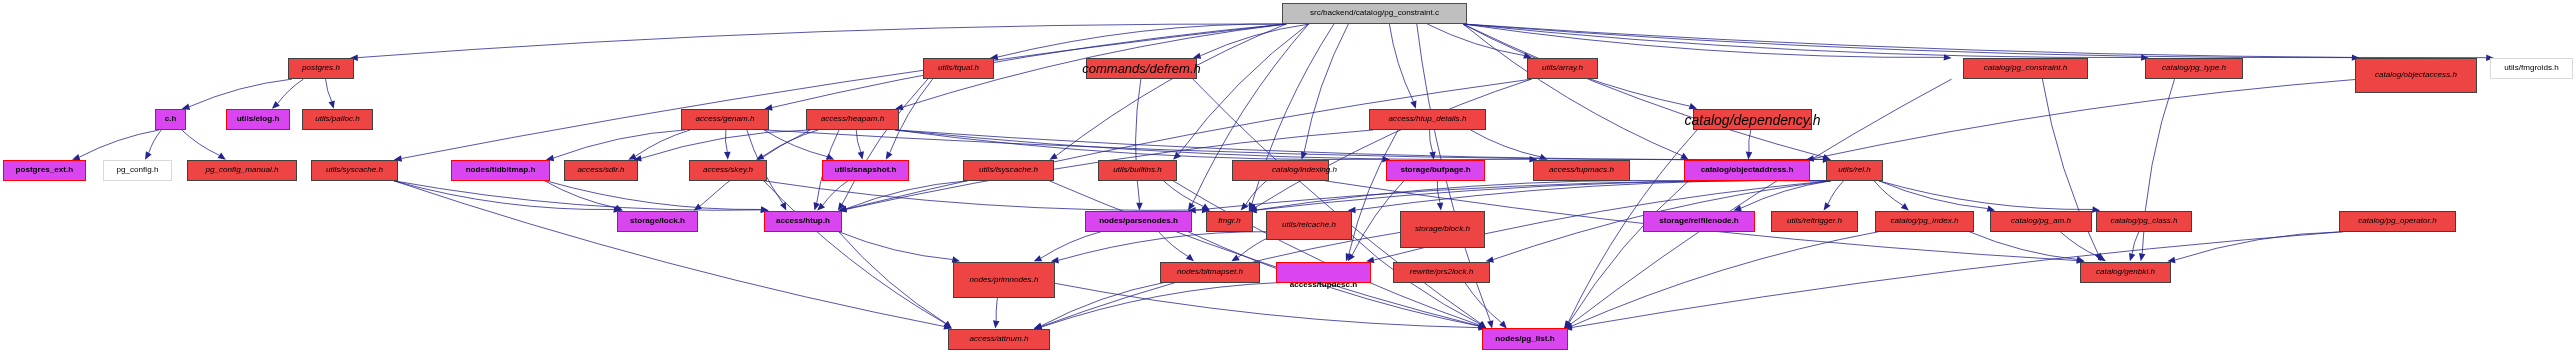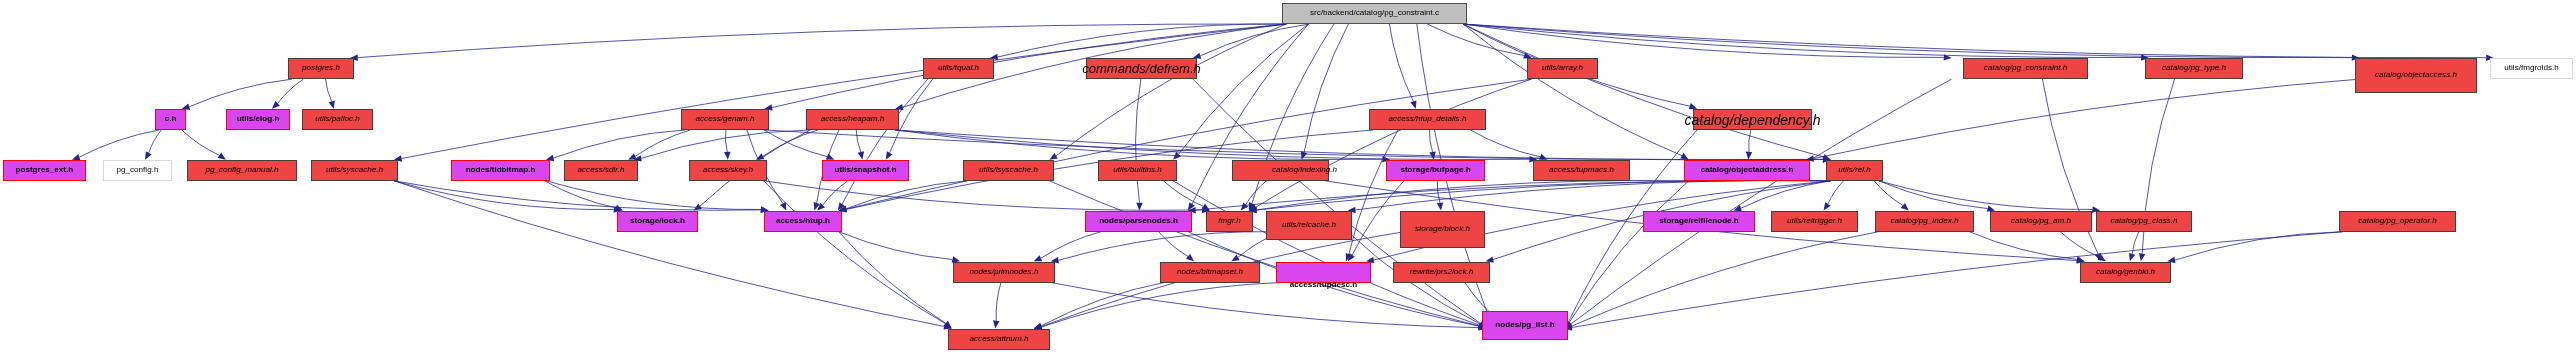--- a/index.html
+++ b/index.html
@@ -355,36 +355,36 @@
       </div>
       <div class="gnode nd-normal" style="left: 1990px; top: 211px; width: 102px; height: 21px;">
         <span style="font-size: 8.1px;">catalog/pg_am.h</span>
       </div>
       <div class="gnode nd-normal" style="left: 2096px; top: 211px; width: 96px; height: 21px;">
         <span style="font-size: 8.1px;">catalog/pg_class.h</span>
       </div>
       <div class="gnode nd-normal" style="left: 2339px; top: 211px; width: 117px; height: 21px;">
         <span style="font-size: 8.1px;">catalog/pg_operator.h</span>
       </div>
-      <div class="gnode nd-normal" style="left: 953px; top: 262px; width: 102px; height: 21px;">
+      <div class="gnode nd-normal" style="left: 953px; top: 262px; width: 102px; height: 36px;">
         <span style="font-size: 8.1px;">nodes/primnodes.h</span>
       </div>
       <div class="gnode nd-normal" style="left: 1160px; top: 262px; width: 100px; height: 21px;">
         <span style="font-size: 8.1px;">nodes/bitmapset.h</span>
       </div>
       <div class="gnode nd-red" style="left: 1276px; top: 262px; width: 95px; height: 21px;">
         <span style="font-size: 8.1px; margin-top: 25px;">access/tupdesc.h</span>
       </div>
       <div class="gnode nd-normal" style="left: 1393px; top: 262px; width: 97px; height: 21px;">
         <span style="font-size: 8.1px;">rewrite/prs2lock.h</span>
       </div>
       <div class="gnode nd-normal" style="left: 2080px; top: 262px; width: 91px; height: 21px;">
         <span style="font-size: 8.1px;">catalog/genbki.h</span>
       </div>
       <div class="gnode nd-normal" style="left: 948px; top: 329px; width: 102px; height: 21px;">
         <span style="font-size: 8.1px;">access/attnum.h</span>
       </div>
-      <div class="gnode nd-red" style="left: 1482px; top: 311px; width: 86px; height: 29px;">
+      <div class="gnode nd-red" style="left: 1482px; top: 328px; width: 86px; height: 22px;">
         <span style="font-size: 8.1px;">nodes/pg_list.h</span>
       </div>
     </div>
 </div>
 
 
 </body></html>

